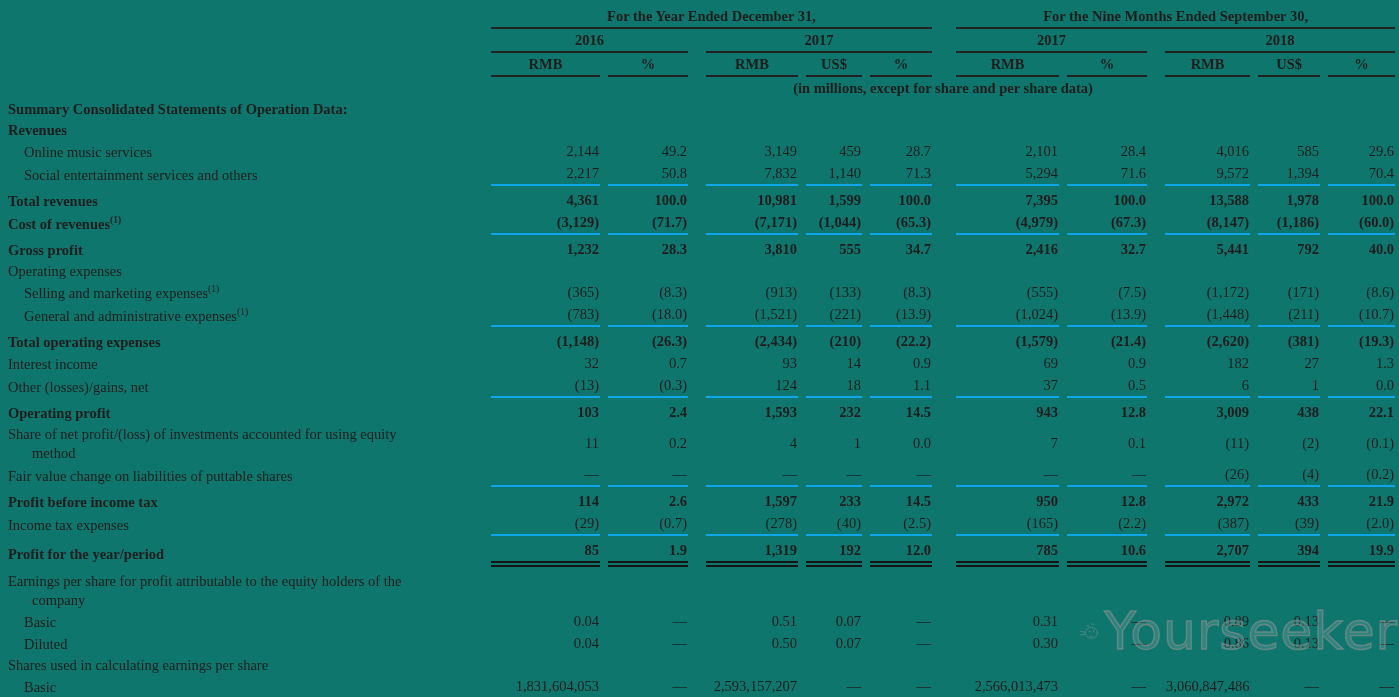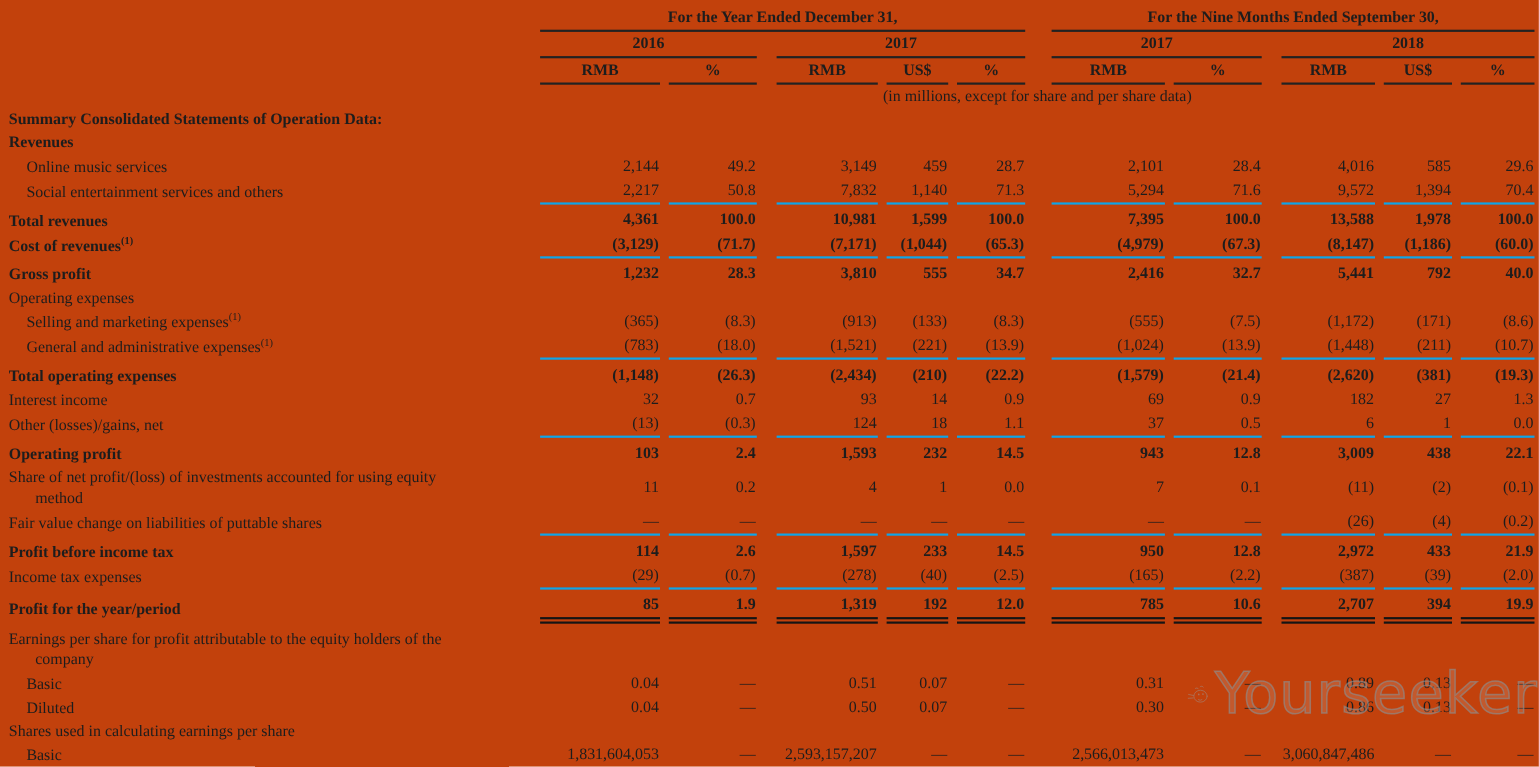--- a/index.html
+++ b/index.html
@@ -1,29 +1,29 @@
 <!DOCTYPE html>
 <html><head>
 <meta charset="utf-8">
 <style>
   * { margin:0; padding:0; box-sizing:border-box; }
   html,body { background:#fff; }
   .page {
     position:relative; width:1399px; height:697px;
-    background:#c2410c; overflow:hidden;
+    background:#0f766e; overflow:hidden;
     font-family:"Liberation Serif","DejaVu Serif",serif;
     color:#1d1d1d;
   }
   table { border-collapse:collapse; table-layout:fixed; width:1399px; margin-top:6px; }
   td { font-size:14.5px; line-height:19px; padding:1px 4px; vertical-align:middle; }
   thead td { vertical-align:bottom; }
   .ci { display:block; width:100%; padding:0 1px 1px 1px; }
   
   .gt  .ci, .yh .ci, .ch .ci { text-align:center; font-weight:bold; border-bottom:2px solid #222; }
-  .units { text-align:center; font-weight:normal; }
+  .units { text-align:center; font-weight:bold; }
   
   .padS { padding-left:14px; }
   .padG { padding-left:20px; }
   
   .lbl { padding-left:8px;margin-left:46px; }
   .lbl.ind { padding-left:24px; }
   .l2 { padding-left:24px; }
   sup { font-size:9.5px; line-height:0; }
   
   .v { text-align:right; }

